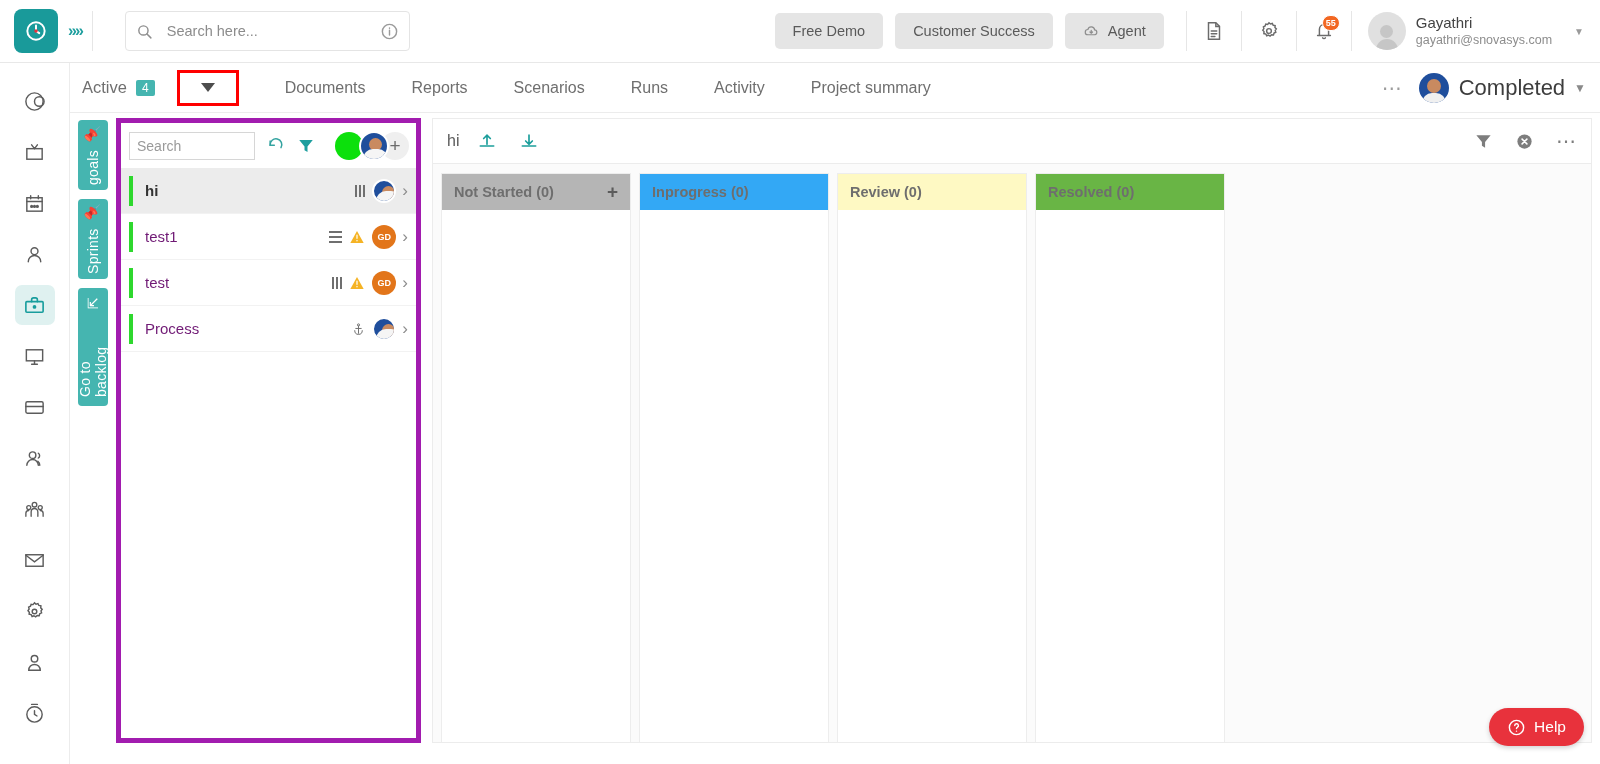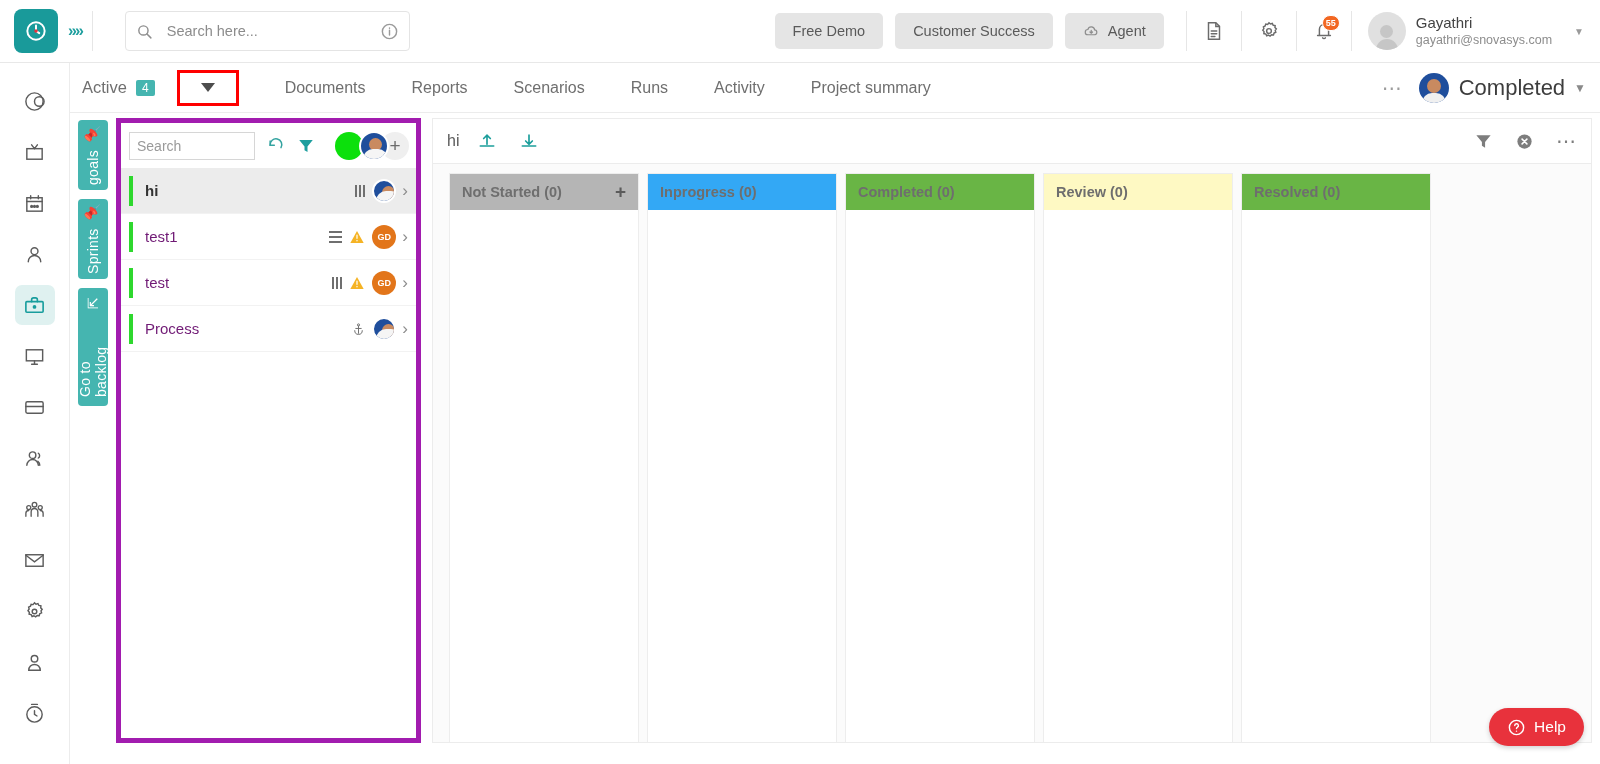--- a/index.html
+++ b/index.html
@@ -198,21 +198,21 @@
   .bh-icon { margin-right: 22px; cursor: pointer; color: #1b9e9b; display:flex; }
   .bh-right { margin-left: auto; display: flex; align-items: center; gap: 22px; }
   .bh-gray { color: #7d7d7d; cursor: pointer; display:flex; align-items:center; }
   .cols {
     display: flex; gap: 8px; padding: 9px 0 0 0; height: 578px; overflow: hidden;
   }
   .col {
     width: 190px; flex: none; background: #fff; border: 1px solid #ededed;
     display: flex; flex-direction: column; height: 570px;
   }
-  .col:first-child { margin-left: 16px; }
+  .col:first-child { margin-left: 8px; }
   .col-head {
     height: 36px; display: flex; align-items: center; padding: 0 12px;
     font-size: 14.5px; font-weight: bold; color: #6e6e6e;
   }
   .col-plus { margin-left: auto; font-size: 19px; color: #5b5b5b; cursor: pointer; }
   .col-body { flex: 1; background: #fff; }
 
   
   .help-btn {
     position: absolute; right: 16px; bottom: 18px; height: 38px; padding: 0 18px;
@@ -542,26 +542,20 @@
         </div>
         <div class="col-body"></div>
       </div>
       <div class="col">
         <div class="col-head" style="background:#33a8f5">
           <span>Inprogress (0)</span>
         </div>
         <div class="col-body"></div>
       </div>
       <div class="col">
-        <div class="col-head" style="background:#69b545">
-          <span>Completed (0)</span>
-        </div>
-        <div class="col-body"></div>
-      </div>
-      <div class="col">
         <div class="col-head" style="background:#fef9c3">
           <span>Review (0)</span>
         </div>
         <div class="col-body"></div>
       </div>
       <div class="col">
         <div class="col-head" style="background:#69b545">
           <span>Resolved (0)</span>
         </div>
         <div class="col-body"></div>

